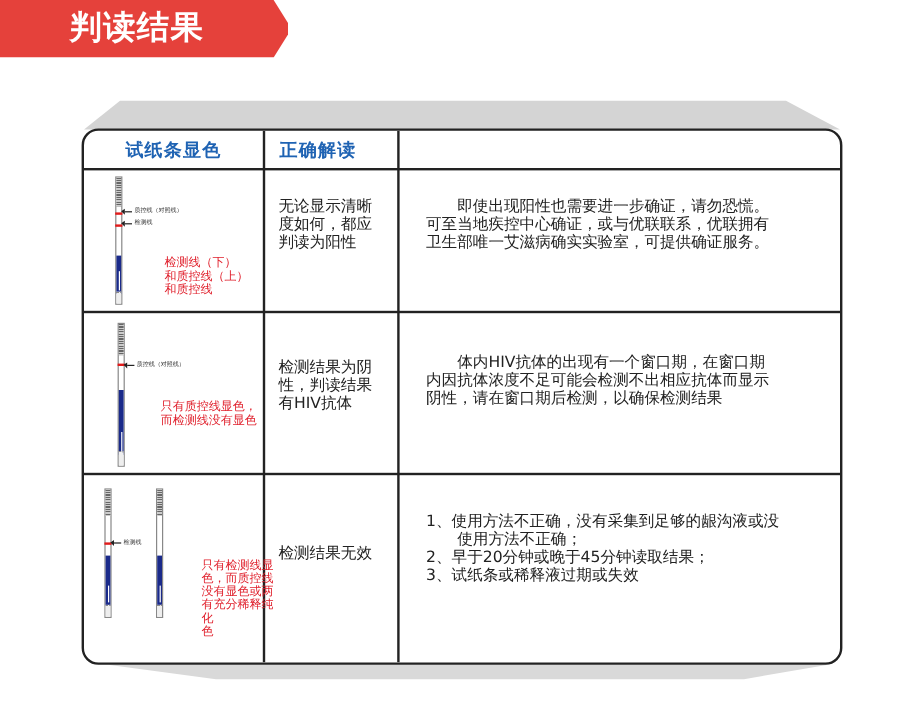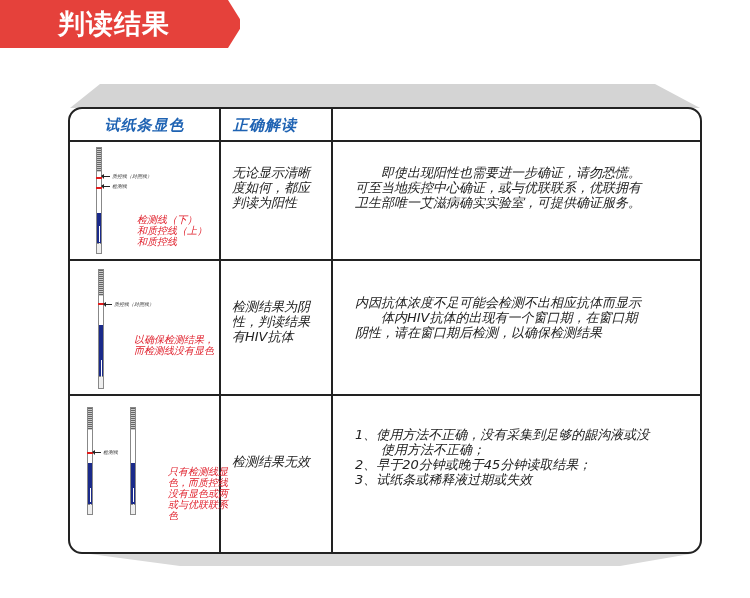--- a/index.html
+++ b/index.html
@@ -7,21 +7,21 @@
          font-family:"DejaVu Sans","Liberation Sans",sans-serif; color:#222; }
 
   .banner { position:absolute; left:0; top:0; width:240px; height:48px;text-align:right; }
   .banner svg { position:absolute; left:0; top:0; }
   .banner-title { position:absolute; left:58px; top:6px; height:36px; line-height:36px;
                   font-size:27px; font-weight:bold; color:#ffffff; letter-spacing:1px; }
 
   .tray { position:absolute; left:0; top:0; }
 
   .table-box { position:absolute; left:68px; top:107px; width:634px; height:447px;
-               border:2px solid #222; border-radius:14px; background:#fff; box-sizing:border-box; overflow:hidden;font-style:italic; }
+               border:2px solid #222; border-radius:14px; background:#fff; box-sizing:border-box; overflow:hidden; }
 
   .vline { position:absolute; top:0; bottom:0; width:2px; background:#222; }
   .hline { position:absolute; left:0; right:0; height:2px; background:#222; }
 
   .hdr { position:absolute; top:0; height:32px; line-height:32px; text-align:center;
          font-size:15px; font-weight:bold; color:#1f63b3; letter-spacing:1px; }
 
   .cell-text { position:absolute; font-size:13px; line-height:15px; color:#222; }
   .red { color:#e0202c; font-size:10px; line-height:11px; position:absolute; }
   .tiny { position:absolute; font-size:5px; line-height:6px; color:#333; white-space:nowrap; }
@@ -102,33 +102,33 @@
       <div class="grip" style="height:26px"></div>
       <div class="tline" style="top:33px"></div>
       <div class="blue" style="top:55px;height:54px"></div>
       <div class="flow" style="left:2px;top:90px;height:16px"></div>
       <div class="foot" style="height:11px"></div>
     </div>
     <div class="arrow" style="left:36px;top:195px;width:6px"></div>
     <div class="tiny" style="left:44px;top:192px">质控线（对照线）</div>
 
     <div class="red" style="left:64px;top:225px">
-      <div>以确保检测结果，</div>
+      <div>只有质控线显色，</div>
       <div>而检测线没有显色</div>
     </div>
 
     <div class="cell-text" style="left:162px;top:190px;width:96px">
       <div>检测结果为阴</div>
       <div>性，判读结果</div>
       <div>有HIV抗体</div>
     </div>
 
     <div class="cell-text" style="left:285px;top:186px;width:340px">
+      <div>　　体内HIV抗体的出现有一个窗口期，在窗口期</div>
       <div>内因抗体浓度不足可能会检测不出相应抗体而显示</div>
-      <div>　　体内HIV抗体的出现有一个窗口期，在窗口期</div>
       <div>阴性，请在窗口期后检测，以确保检测结果</div>
     </div>
   </div>
 
   <div>
     <div class="strip" style="left:17px;top:298px;height:108px">
       <div class="grip" style="height:22px"></div>
       <div class="tline" style="top:44px"></div>
       <div class="blue" style="top:55px;height:42px"></div>
       <div class="flow" style="left:2px;top:80px;height:14px"></div>
@@ -141,21 +141,21 @@
       <div class="grip" style="height:22px"></div>
       <div class="blue" style="top:55px;height:42px"></div>
       <div class="flow" style="left:2px;top:80px;height:14px"></div>
       <div class="foot" style="height:9px"></div>
     </div>
 
     <div class="red" style="left:98px;top:357px;width:60px">
       <div>只有检测线显</div>
       <div>色，而质控线</div>
       <div>没有显色或两</div>
-      <div>或与优联联系</div>
+      <div>有充分稀释纯化</div>
       <div>色</div>
     </div>
 
     <div class="cell-text" style="left:162px;top:345px;width:96px">
       <div>检测结果无效</div>
     </div>
 
     <div class="cell-text" style="left:285px;top:318px;width:340px">
       <div>1、使用方法不正确，没有采集到足够的龈沟液或没</div>
       <div>　　使用方法不正确；</div>

